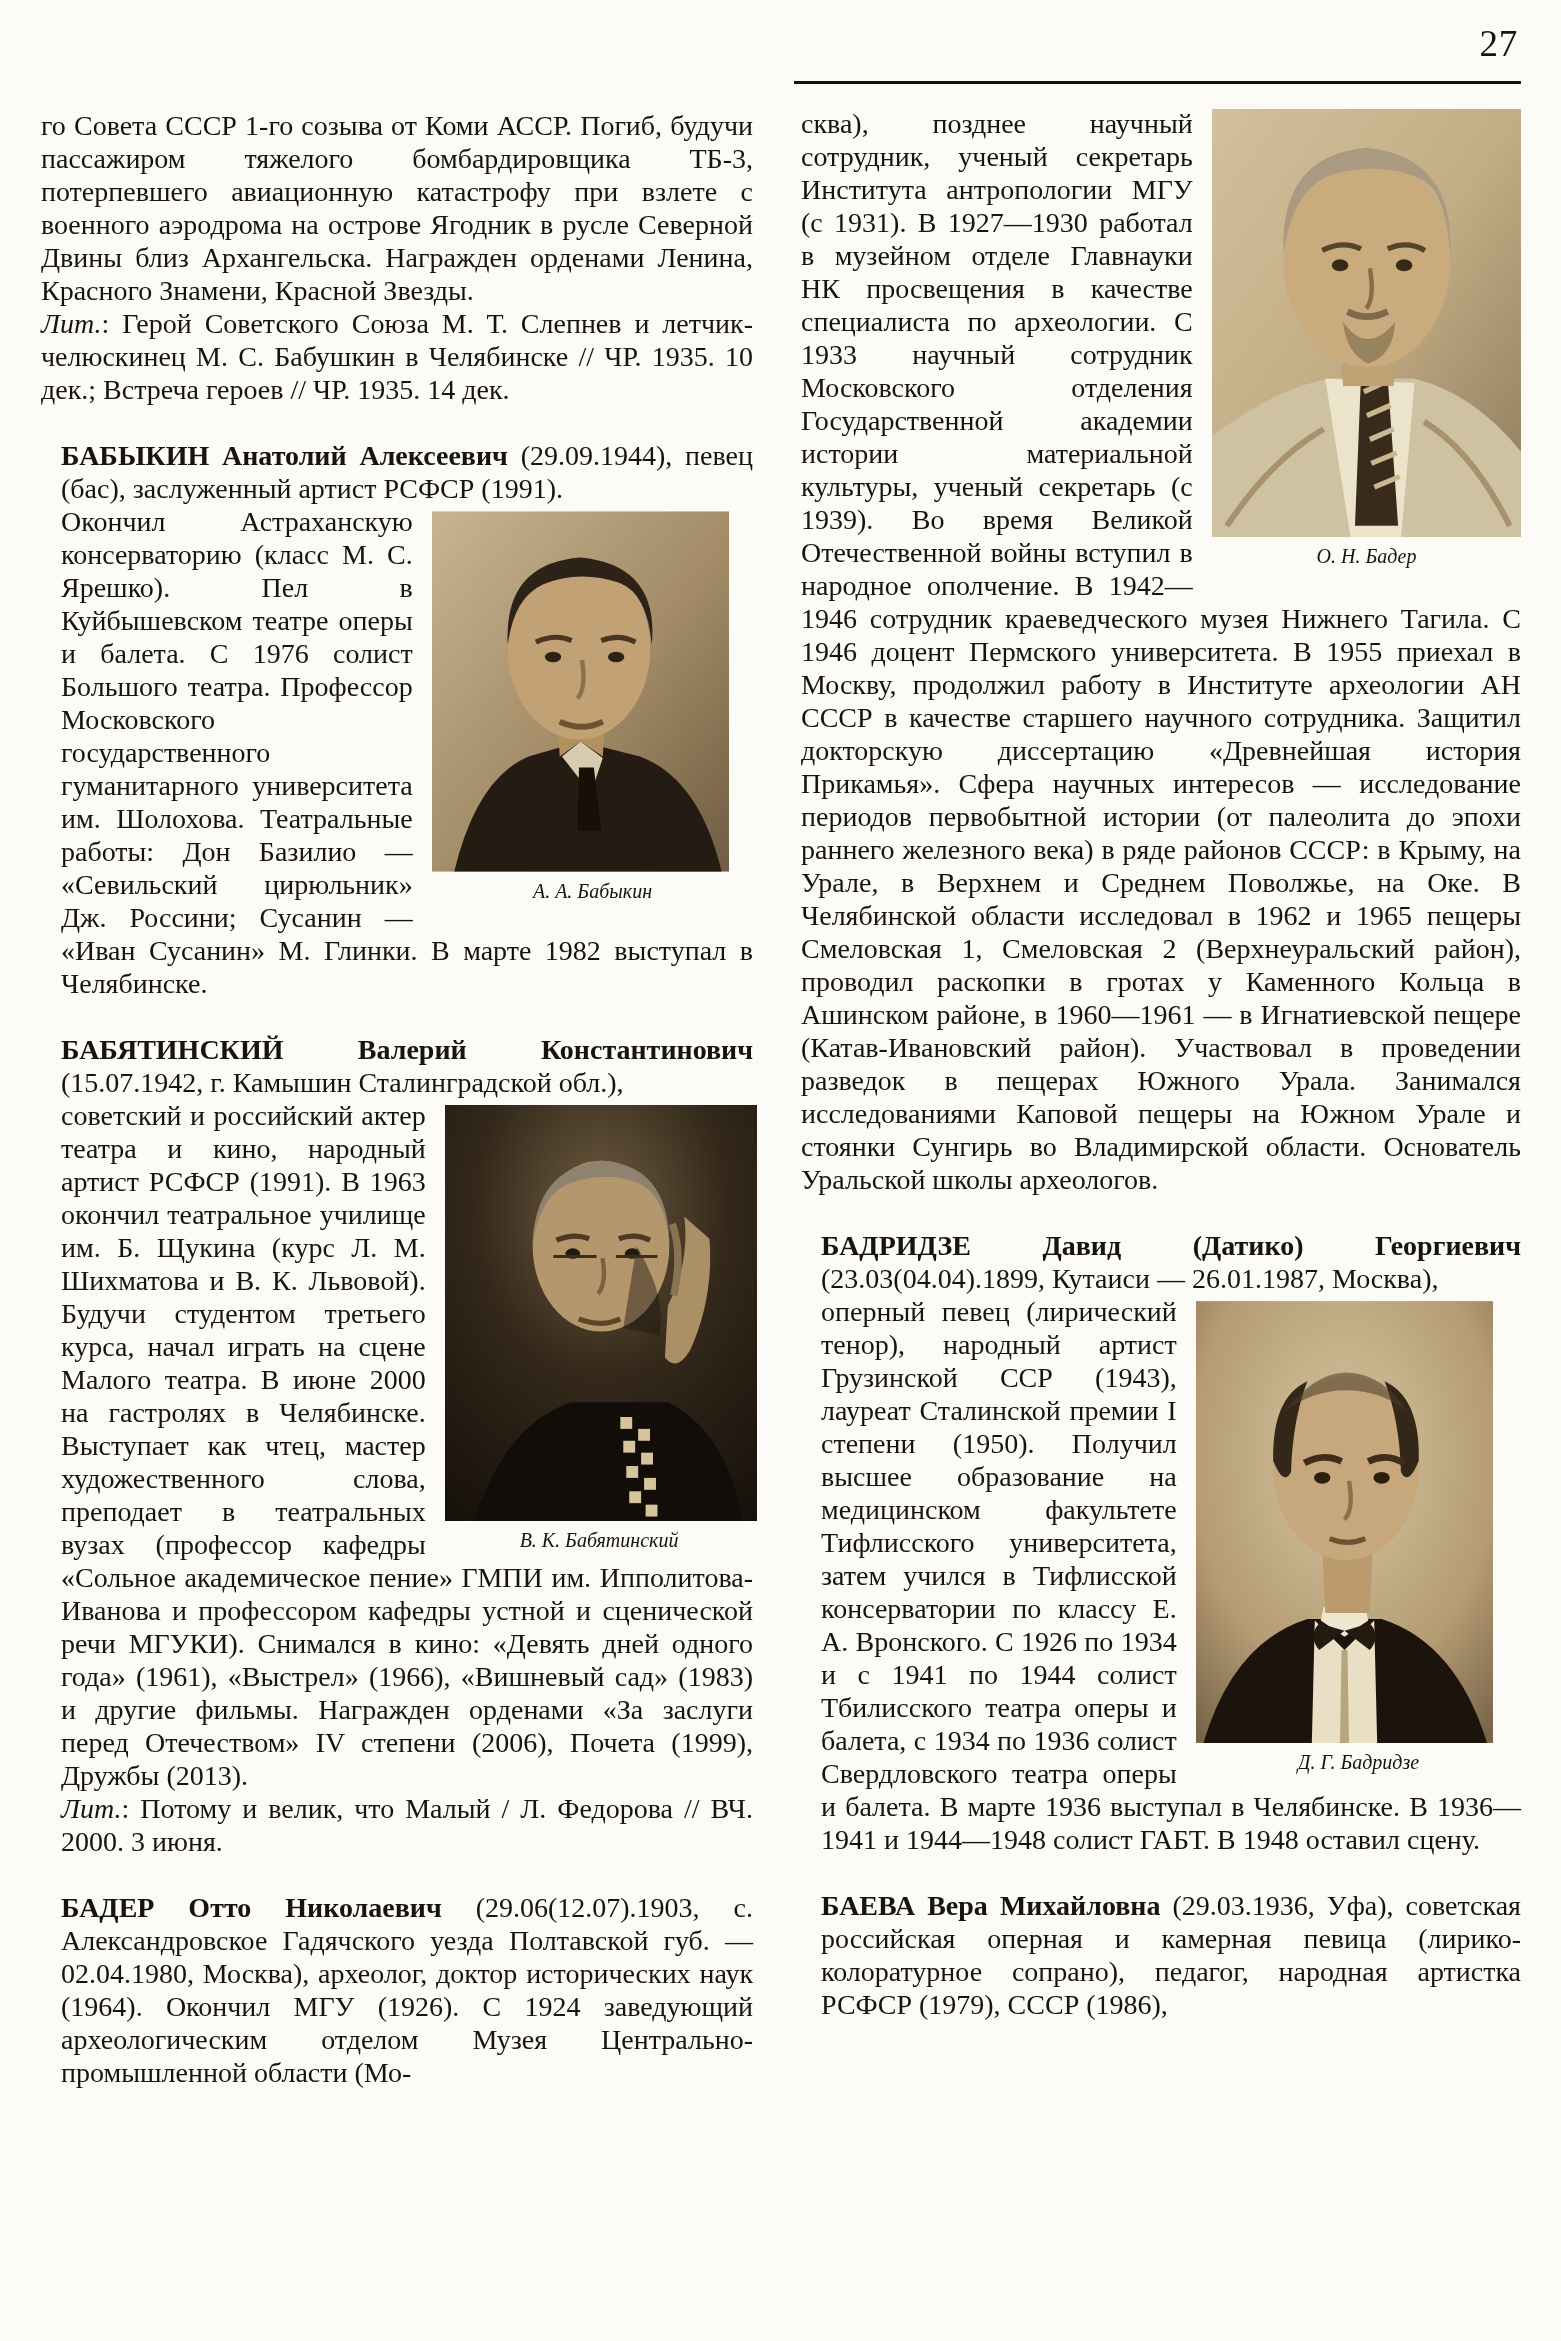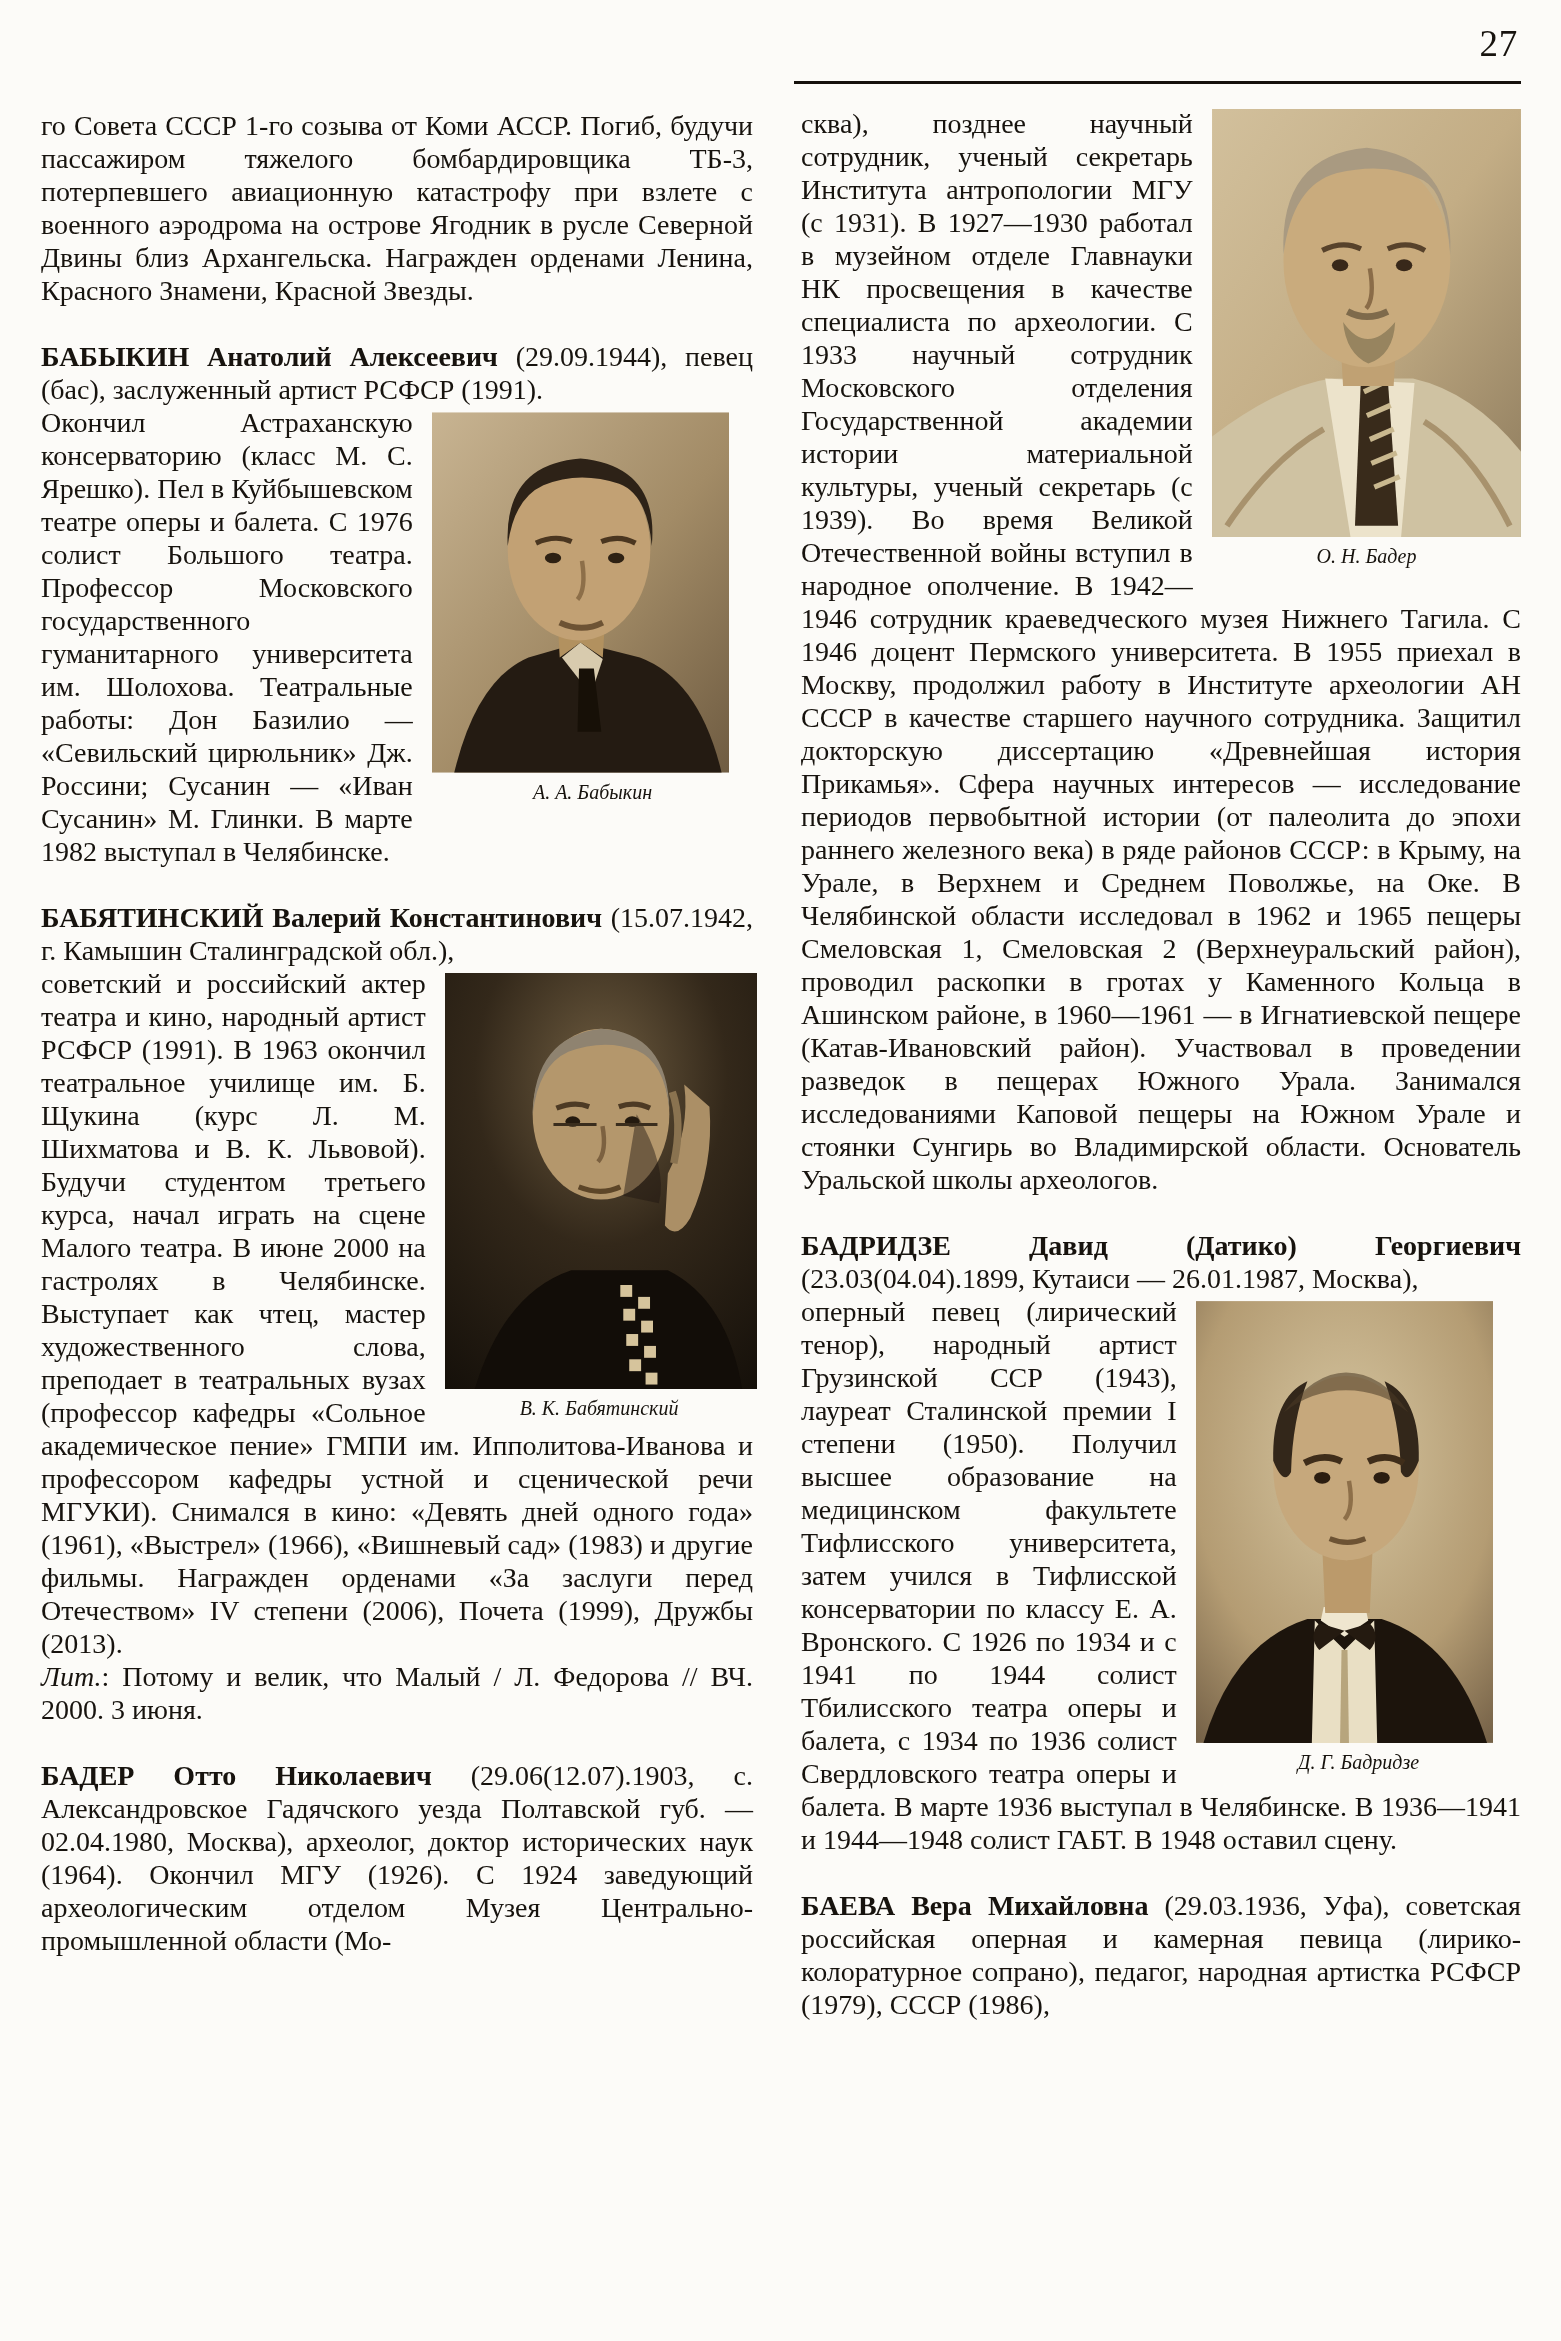--- a/index.html
+++ b/index.html
@@ -8,40 +8,41 @@
     background:#fcfbf8;color:#17130e;
     font-family:"Liberation Serif","DejaVu Serif",serif;
   }
   .page{position:absolute;left:0;top:12px;width:1561px;height:2342px;overflow:hidden;}
   .page-number{position:absolute;top:10.4px;right:43px;font-size:37px;letter-spacing:0.7px;}
   .header-rule{position:absolute;left:794px;top:69px;width:727px;height:3px;background:#15110c;}
   .col{position:absolute;top:97px;}
   .col-left{left:41px;width:712px;}
   .col-right{left:801px;top:95px;width:720px;}
   .body-text{margin:0;font-size:28px;line-height:33px;text-align:justify;hyphens:auto;}
-  .article{margin-top:33px;clear:both;}
+  .article{margin-top:33px;clear:both;margin-left:20px;}
   .lit-block{clear:both;}
   .headword{font-weight:bold;}
   .lit-label{font-style:italic;}
   .figure{float:right;margin:6px 0 7.4px 19.3px;}
   .figure svg{display:block;}
   .caption{font-style:italic;font-size:20px;line-height:1.25;text-align:center;margin-top:7.4px;}
 </style>
 </head>
 <body>
 
 <div class="page">
 
   <div class="page-number">27</div>
   <div class="header-rule"></div>
 
   <div class="col col-left">
 
     <p class="body-text">го Совета СССР 1-го созыва от Коми АССР. Погиб, будучи пассажиром тяжелого бомбардировщика ТБ-3, потерпевшего авиационную катастрофу при взлете с военного аэродрома на острове Ягодник в русле Северной Двины близ Архангельска. Награжден орденами Ленина, Красного Знамени, Красной Звезды.</p>
 
+    <p class="body-text lit-block"><span class="lit-label">Лит.</span><span>: Герой Советского Союза М. Т. Слепнев и летчик-челюскинец М. С. Бабушкин в Челябинске // ЧР. 1935. 10 дек.; Встреча героев // ЧР. 1935. 14 дек.</span></p>
 
     <section class="article">
       <p class="body-text"><b class="headword">БАБЫКИН Анатолий Алексеевич</b><span> (29.09.1944), певец (бас), заслуженный артист РСФСР (1991).</span></p>
       <figure class="figure" style="width:321px">
         <svg width="297" height="361" viewBox="0 0 400 485">
           <defs>
             <linearGradient id="gBab" x1="0" y1="0" x2="1" y2="1">
               <stop offset="0" stop-color="#c8b492"></stop>
                 <stop offset="0.55" stop-color="#a28b66"></stop>
                 <stop offset="1" stop-color="#6f5c42"></stop>

